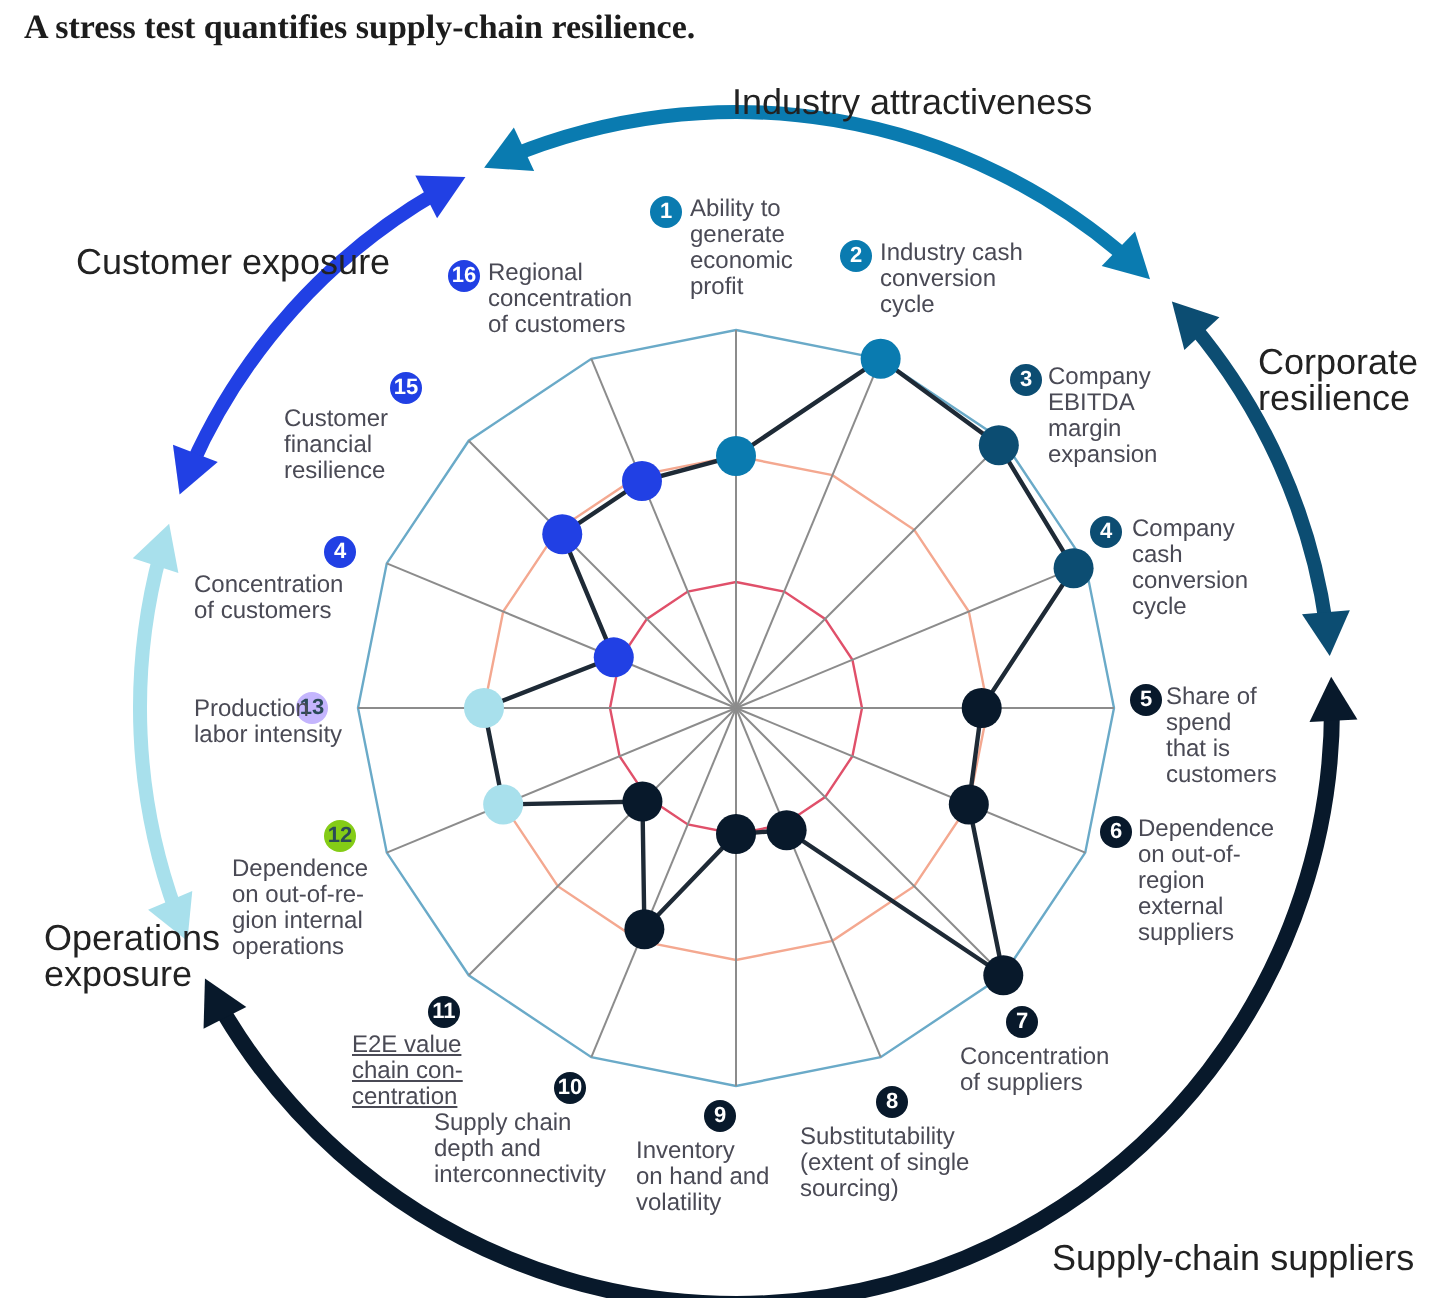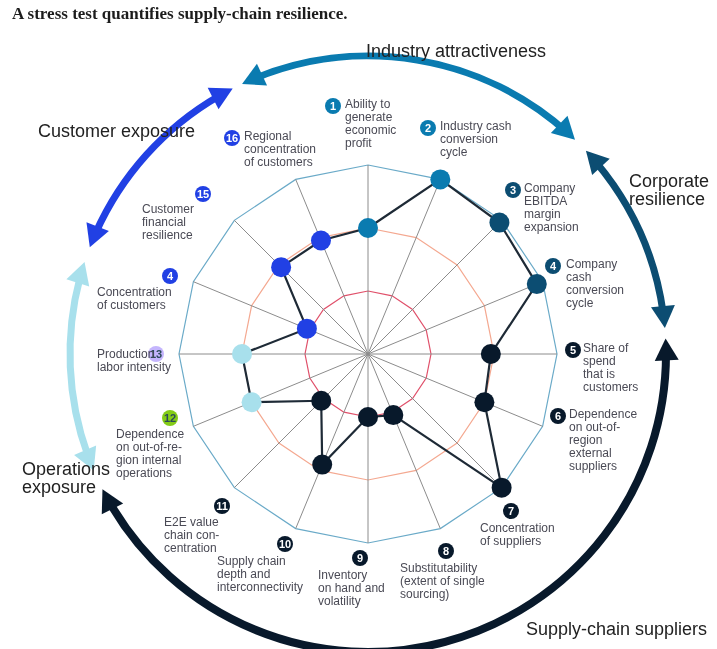--- a/index.html
+++ b/index.html
@@ -127,21 +127,21 @@
       <div>on hand and</div>
       <div>volatility</div>
     </div>
     <div class="badge" style="left: 277px; top: 536px; background: rgb(8, 25, 43); color: rgb(255, 255, 255);">10</div>
     <div class="cat-label" style="left: 217px; top: 555px;">
       <div>Supply chain</div>
       <div>depth and</div>
       <div>interconnectivity</div>
     </div>
     <div class="badge" style="left: 214px; top: 498px; background: rgb(8, 25, 43); color: rgb(255, 255, 255);">11</div>
-    <div class="cat-label" style="left: 164px; top: 516px;">
+    <div class="cat-label" style="left: 176px; top: 516px; text-decoration: underline;">
       <div>E2E value</div>
       <div>chain con-</div>
       <div>centration</div>
     </div>
     <div class="badge" style="left: 162px; top: 410px; background: #84cc16; color: rgb(43, 74, 88);">12</div>
     <div class="cat-label" style="left: 116px; top: 428px;">
       <div>Dependence</div>
       <div>on out-of-re-</div>
       <div>gion internal</div>
       <div>operations</div>

